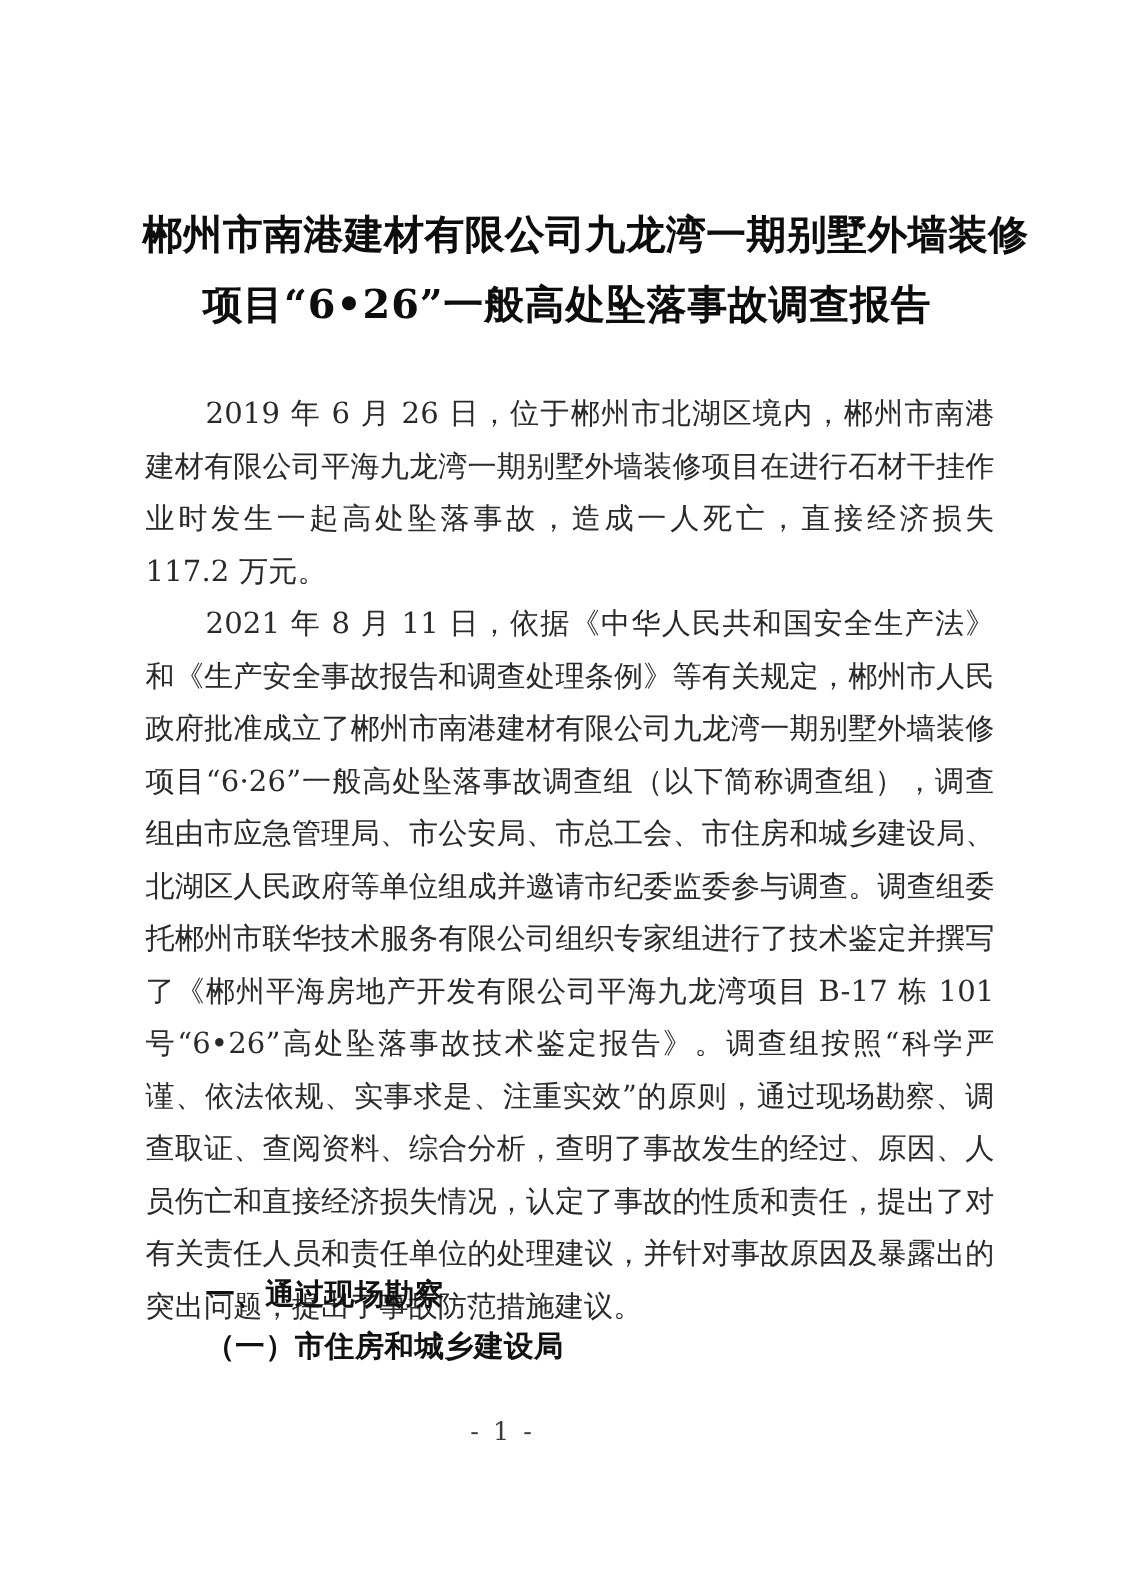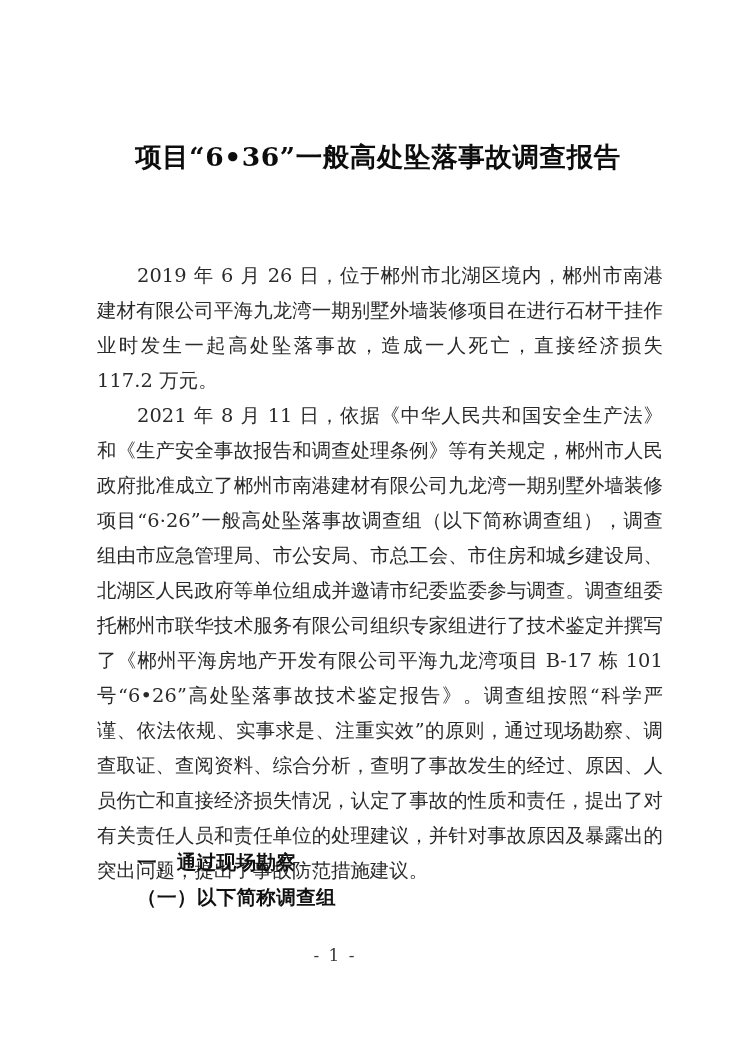--- a/index.html
+++ b/index.html
@@ -105,27 +105,28 @@
     color: #3a3a3a;
     letter-spacing: 2px;
   }
 </style>
 </head>
 <body>
 
 <div class="page">
 
   <div class="doc-title">
-    <span class="tline tline-2">项目“6•36”一般高处坠落事故调查报告</span>
+    <span class="tline tline-1">郴州市南港建材有限公司九龙湾一期别墅外墙装修</span>
+    <span class="tline tline-2">项目“6•26”一般高处坠落事故调查报告</span>
   </div>
 
   <div class="body-block">
     <p class="para"><span class="indent"></span><span>2019 年 6 月 26 日，位于郴州市北湖区境内，郴州市南港建材有限公司平海九龙湾一期别墅外墙装修项目在进行石材干挂作业时发生一起高处坠落事故，造成一人死亡，直接经济损失 117.2 万元。</span></p>
     <p class="para"><span class="indent"></span><span>2021 年 8 月 11 日，依据《中华人民共和国安全生产法》和《生产安全事故报告和调查处理条例》等有关规定，郴州市人民政府批准成立了郴州市南港建材有限公司九龙湾一期别墅外墙装修项目“6·26”一般高处坠落事故调查组（以下简称调查组），调查组由市应急管理局、市公安局、市总工会、市住房和城乡建设局、北湖区人民政府等单位组成并邀请市纪委监委参与调查。调查组委托郴州市联华技术服务有限公司组织专家组进行了技术鉴定并撰写了《郴州平海房地产开发有限公司平海九龙湾项目 B-17 栋 101 号“6•26”高处坠落事故技术鉴定报告》。调查组按照“科学严谨、依法依规、实事求是、注重实效”的原则，通过现场勘察、调查取证、查阅资料、综合分析，查明了事故发生的经过、原因、人员伤亡和直接经济损失情况，认定了事故的性质和责任，提出了对有关责任人员和责任单位的处理建议，并针对事故原因及暴露出的突出问题，提出了事故防范措施建议。</span></p>
   </div>
 
   <div class="heading-1"><span class="indent"></span><span>一、通过现场勘察</span></div>
 
-  <div class="heading-2"><span class="indent"></span><span>（一）以下简称调查组</span></div>
+  <div class="heading-2"><span class="indent"></span><span>（一）市住房和城乡建设局</span></div>
 
   <div class="page-number">- 1 -</div>
 
 </div>
 
 </body></html>

